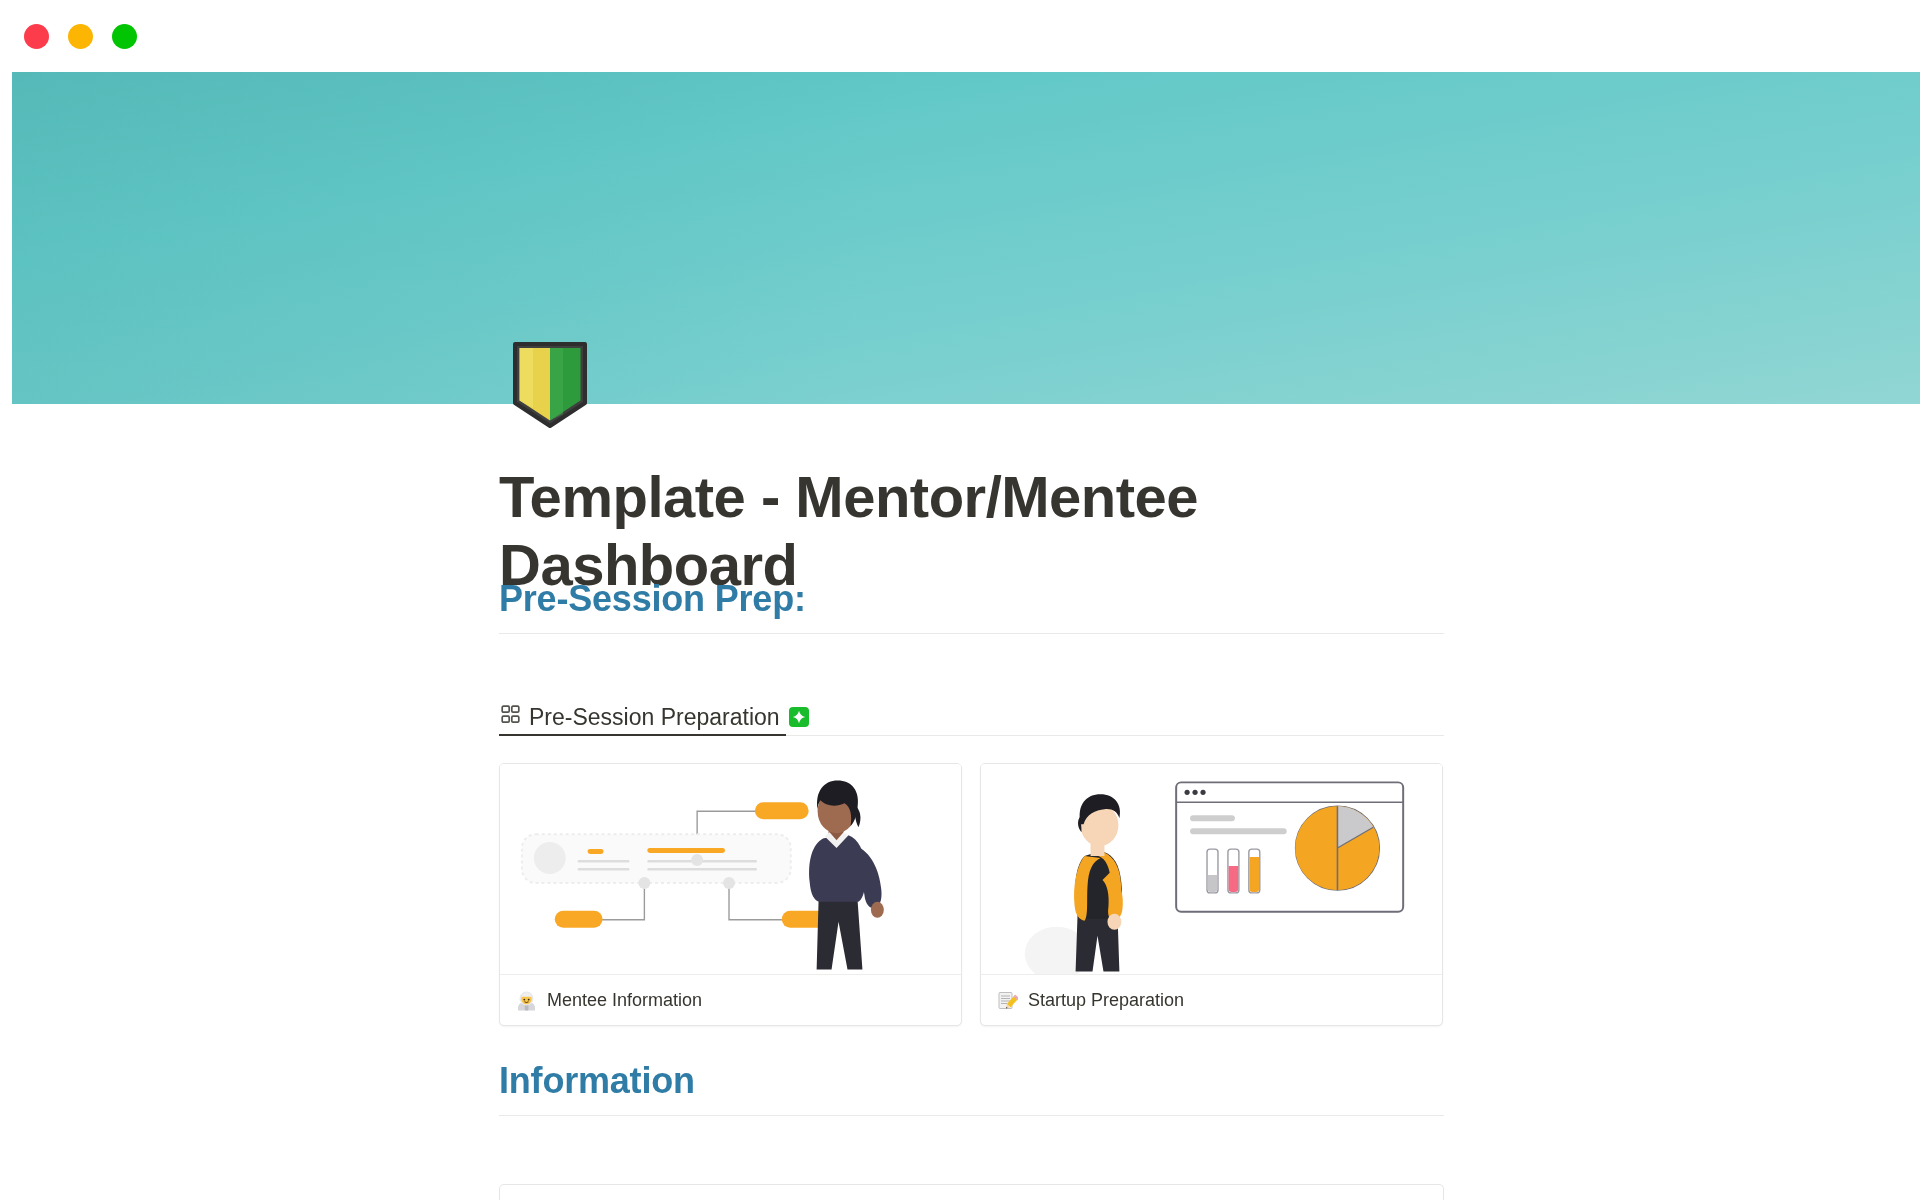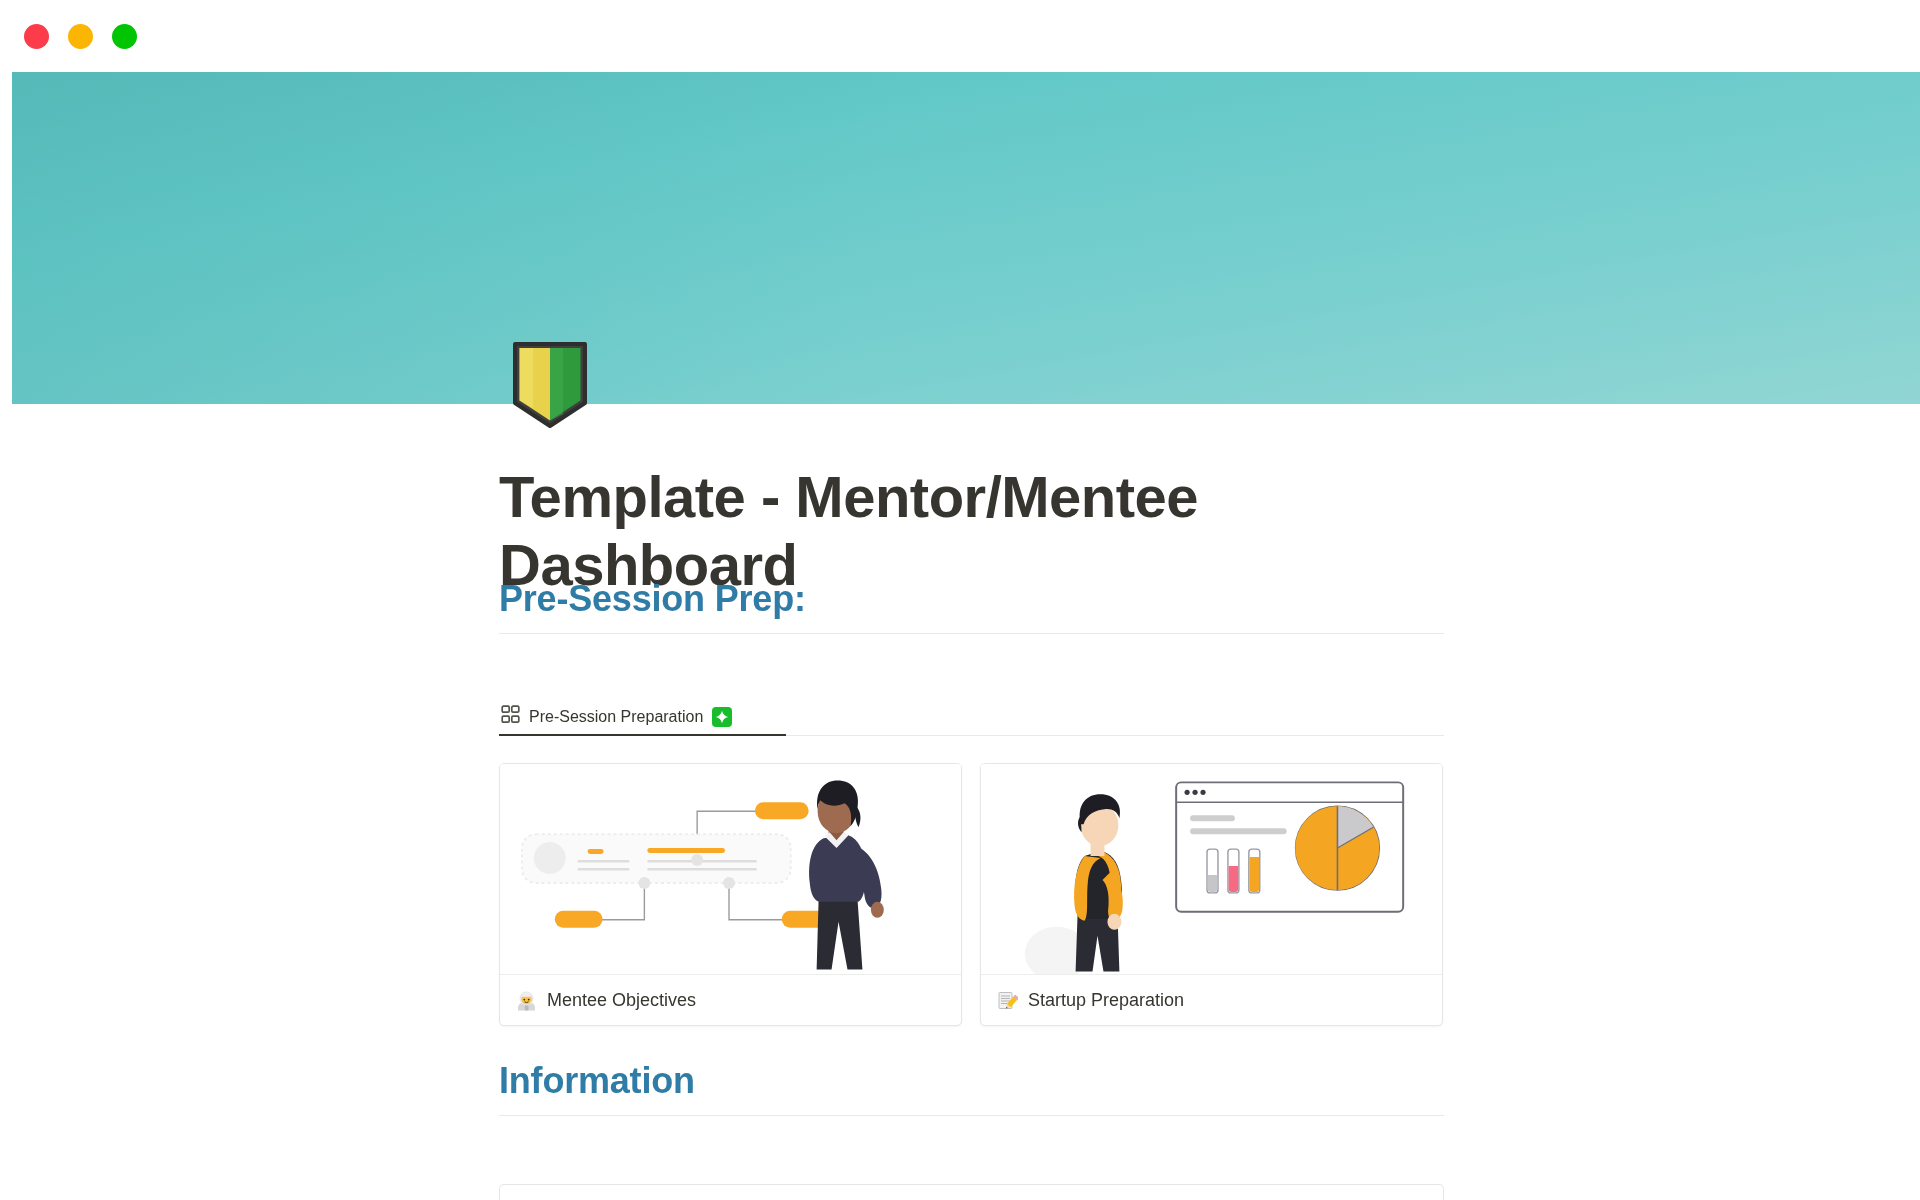--- a/index.html
+++ b/index.html
@@ -122,21 +122,21 @@
     align-items: center;
     gap: 9px;
     height: 34px;
     padding: 0 5px 0 2px;
     font-size: 18px;
     color: #37352F;
     white-space: nowrap;
     cursor: pointer;
   }
   .tab-grid-icon { display: block; }
-  .tab-label { font-size: 16px; color: #37352F; }
+  .tab-label { font-size: 23px; color: #37352F; }
   .tab-badge {
     width: 20px; height: 20px;
     border-radius: 4px;
     background: #19BC2A;
     display: inline-flex;
     align-items: center;
     justify-content: center;
     flex: none;
   }
   .tab-underline {
@@ -322,21 +322,21 @@
             <path d="M2 18 C2 14 5 12 10.5 12 C16 12 19 14 19 18 V20.5 H2 Z" fill="#D6D6DB"></path>
             <rect x="8.8" y="13" width="3.6" height="7.5" rx="1" fill="#B9B9C0"></rect>
             <circle cx="10.5" cy="8.6" r="7" fill="#E8E8EC"></circle>
             <circle cx="10.5" cy="9.1" r="5.2" fill="#F7C44C"></circle>
             <path d="M5.6 6.8 C6.4 4 8.3 2.6 10.5 2.6 C12.7 2.6 14.6 4 15.4 6.8 Z" fill="#EFEFF3"></path>
             <circle cx="8.3" cy="9.6" r="0.9" fill="#3B2A1A"></circle>
             <circle cx="12.7" cy="9.6" r="0.9" fill="#3B2A1A"></circle>
             <path d="M8.8 12 Q10.5 13.3 12.2 12" fill="none" stroke="#3B2A1A" stroke-width="0.9" stroke-linecap="round"></path>
           </svg>
         </span>
-        <span class="card-title">Mentee Objectives</span>
+        <span class="card-title">Mentee Information</span>
       </div>
     </div>
 
     <div class="card">
       <div class="card-media">
         <svg viewBox="0 0 463 210" xmlns="http://www.w3.org/2000/svg">
           <rect width="463" height="210" fill="#ffffff"></rect>
 
           <ellipse cx="76" cy="190" rx="32" ry="27" fill="#F4F4F4"></ellipse>
 

